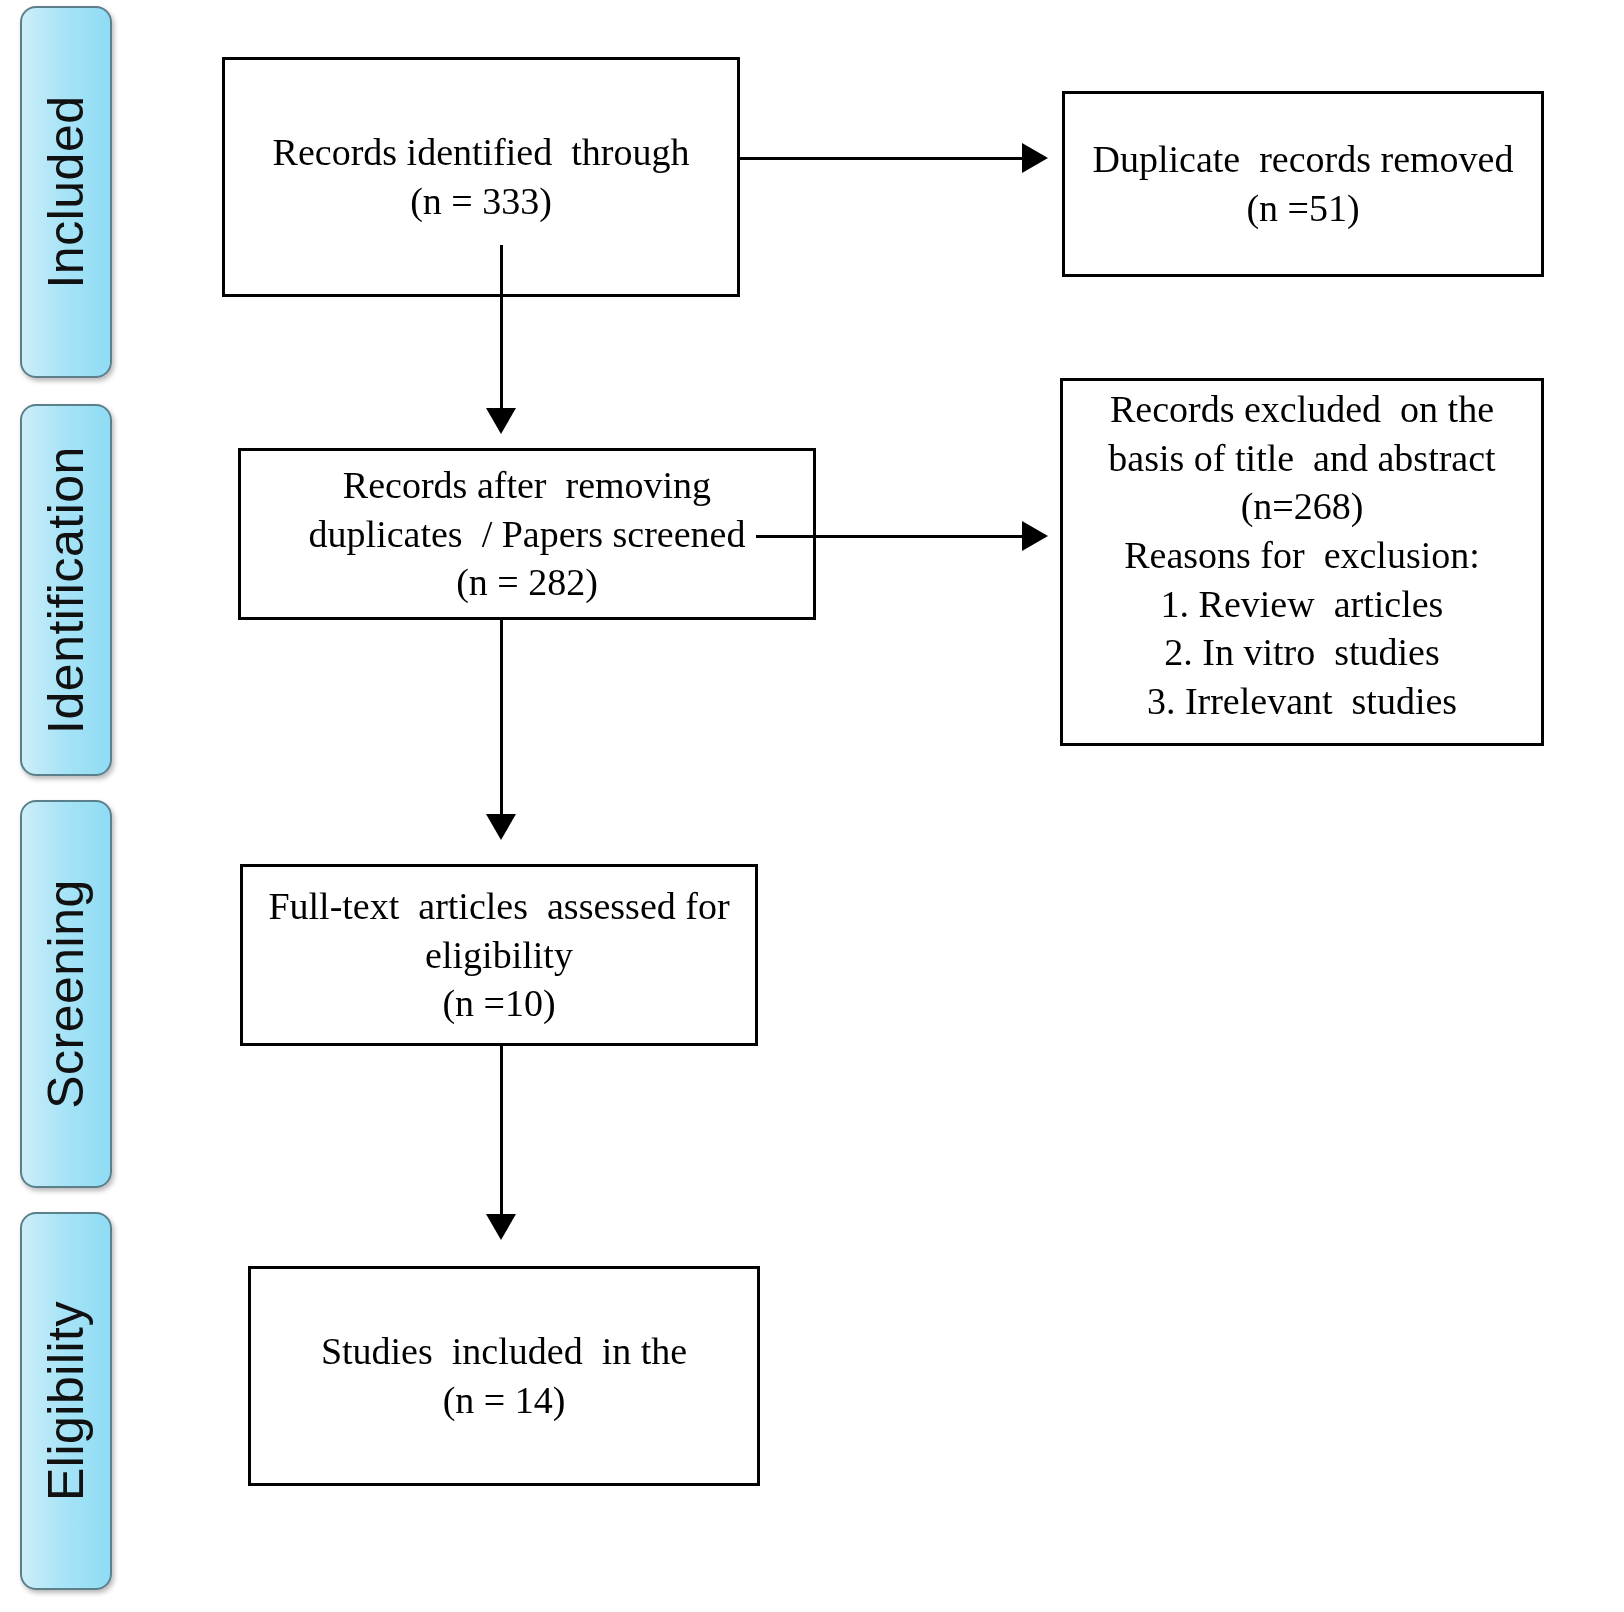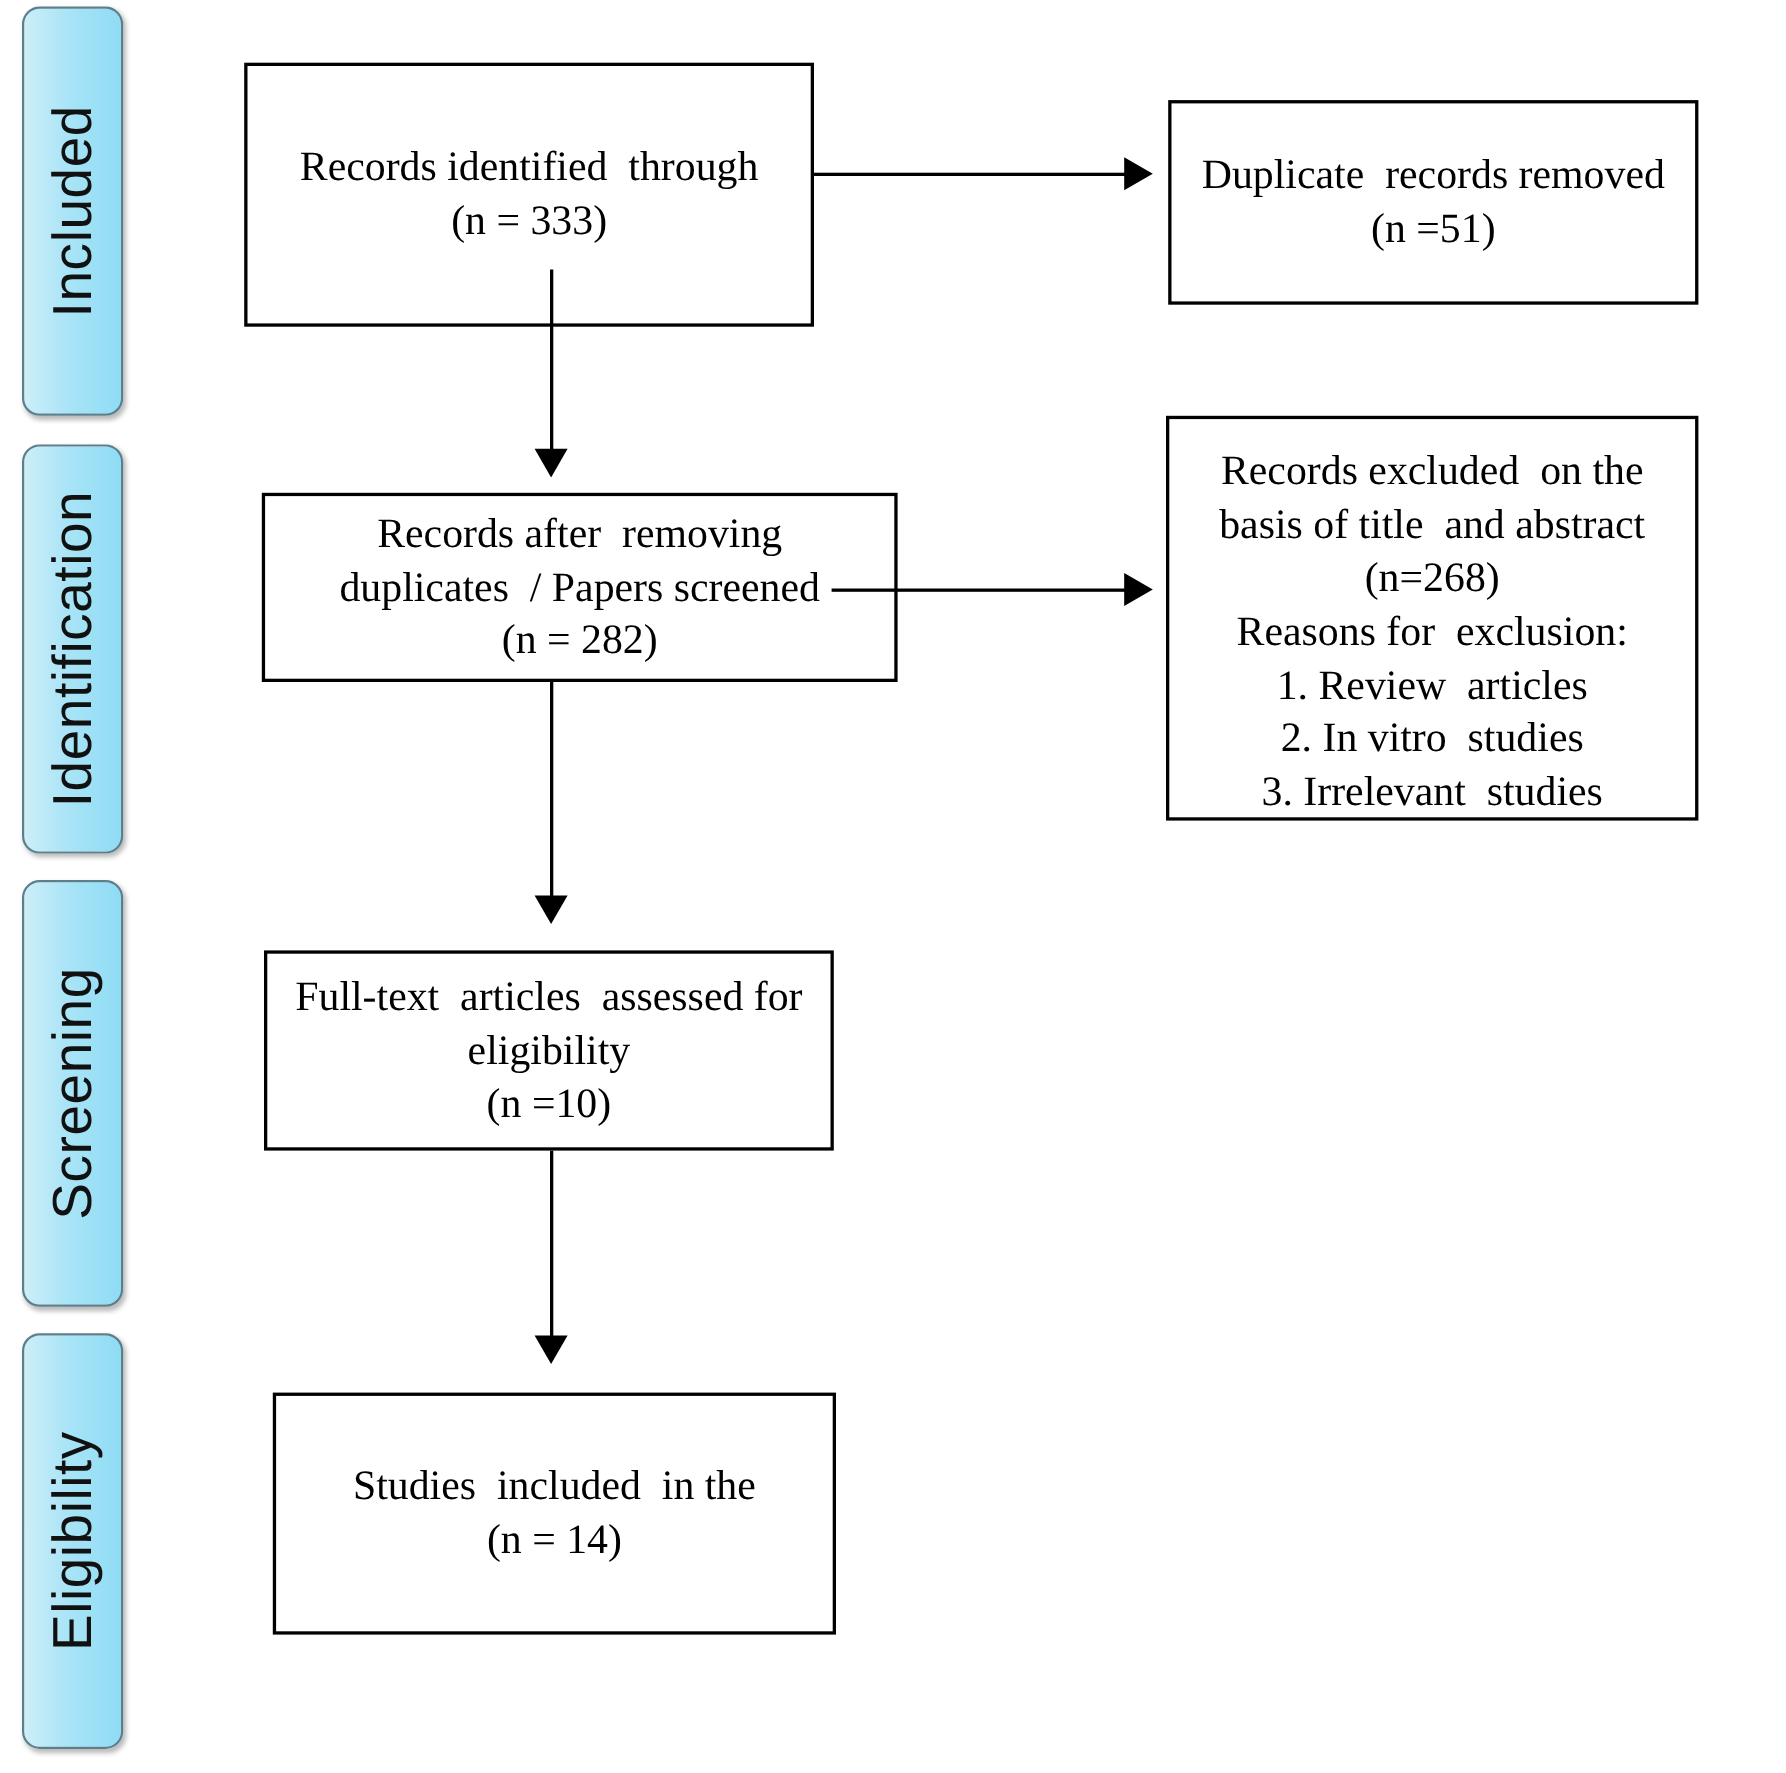--- a/index.html
+++ b/index.html
@@ -60,21 +60,21 @@
     line-height: 1.28;
     padding: 6px 14px;
   }
   .flow-box .line { display: block; white-space: pre; }
   .flow-box.left-align-list .line { white-space: pre; }
 
   #box-identified  { left: 222px;  top: 57px;   width: 518px; height: 240px; }
   #box-duplicates  { left: 1062px; top: 55px;   width: 482px; height: 186px; margin-top: 36px; }
   #box-after-dup   { left: 238px;  top: 448px;  width: 578px; height: 172px; text-align: right; }
   #box-excluded    { left: 1060px; top: 378px;  width: 484px; height: 368px;
-                     justify-content: flex-start; padding-top: 23px; }
+                     justify-content: flex-start; padding-top: 4px; }
   #box-fulltext    { left: 240px;  top: 864px;  width: 518px; height: 182px; justify-content: center; }
   #box-included    { left: 248px;  top: 1266px; width: 512px; height: 220px; }
 
   
   .conn-v {
     position: absolute;
     width: 0;
     border-left: 3px solid #000000;
   }
   .conn-h {

